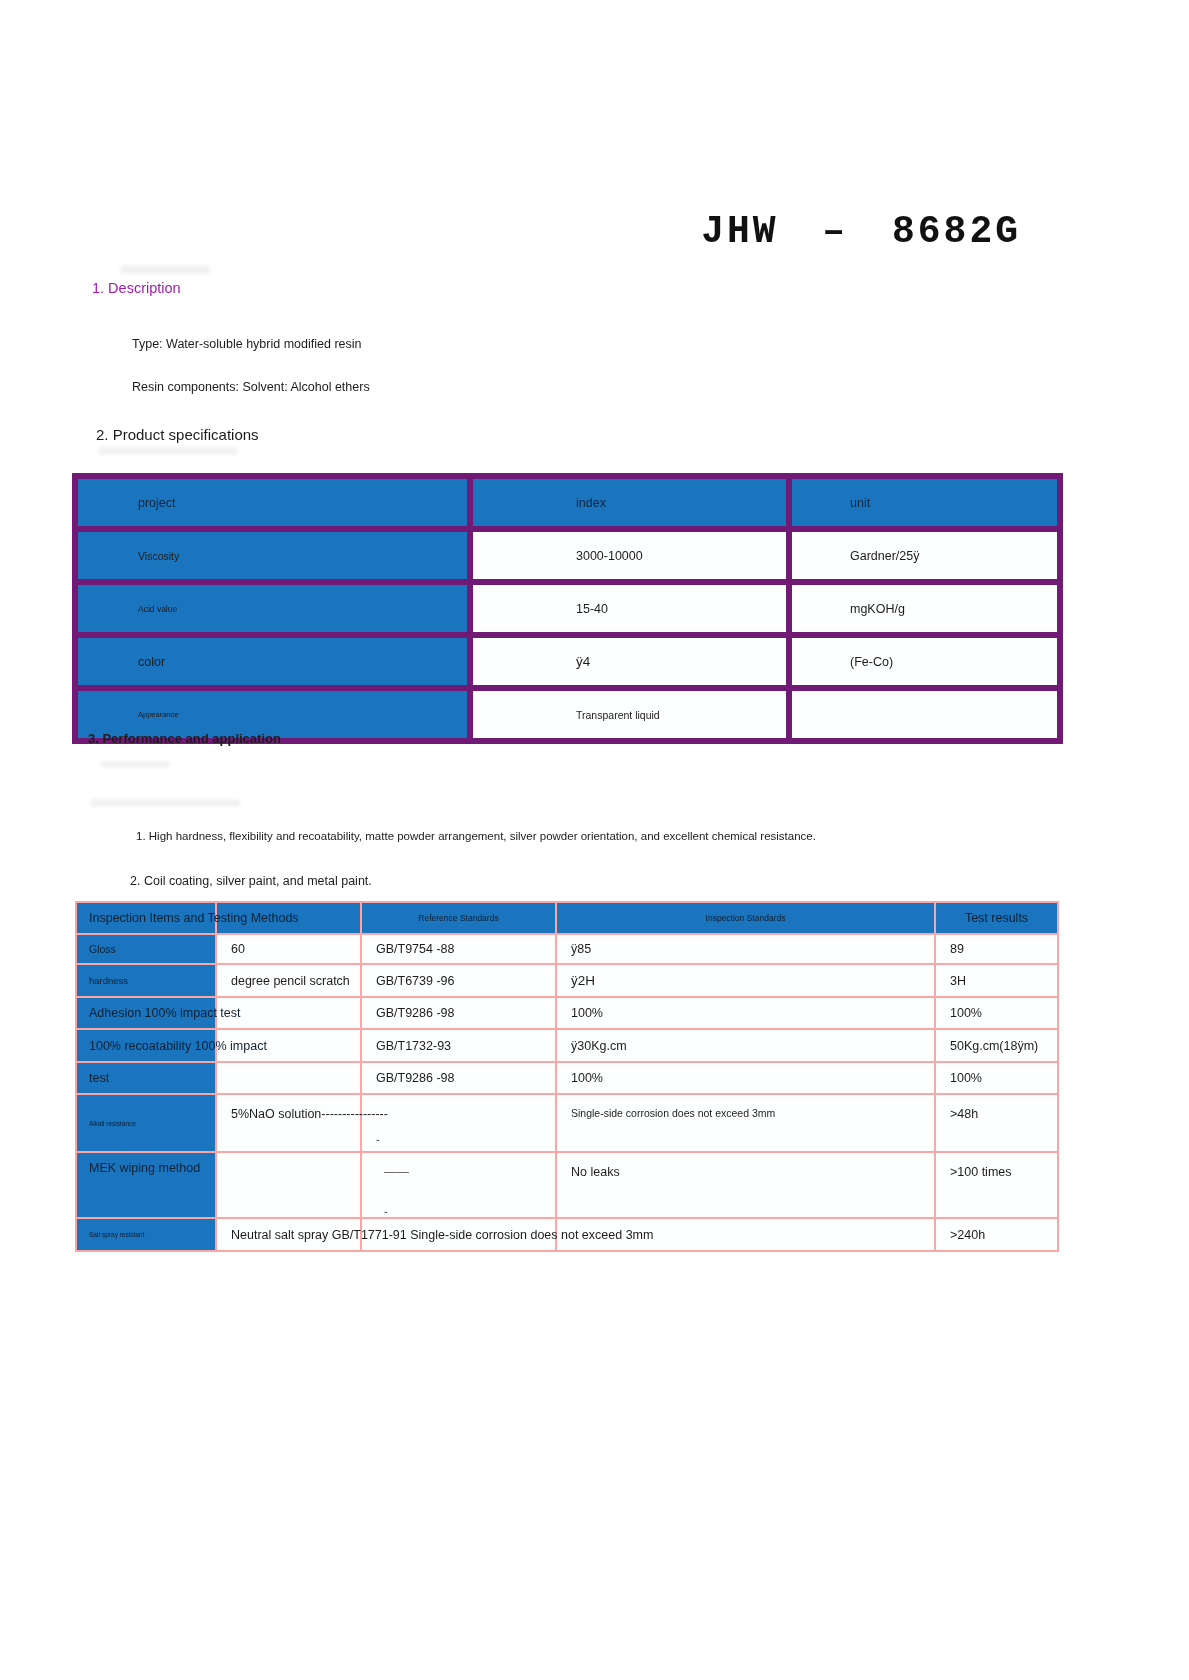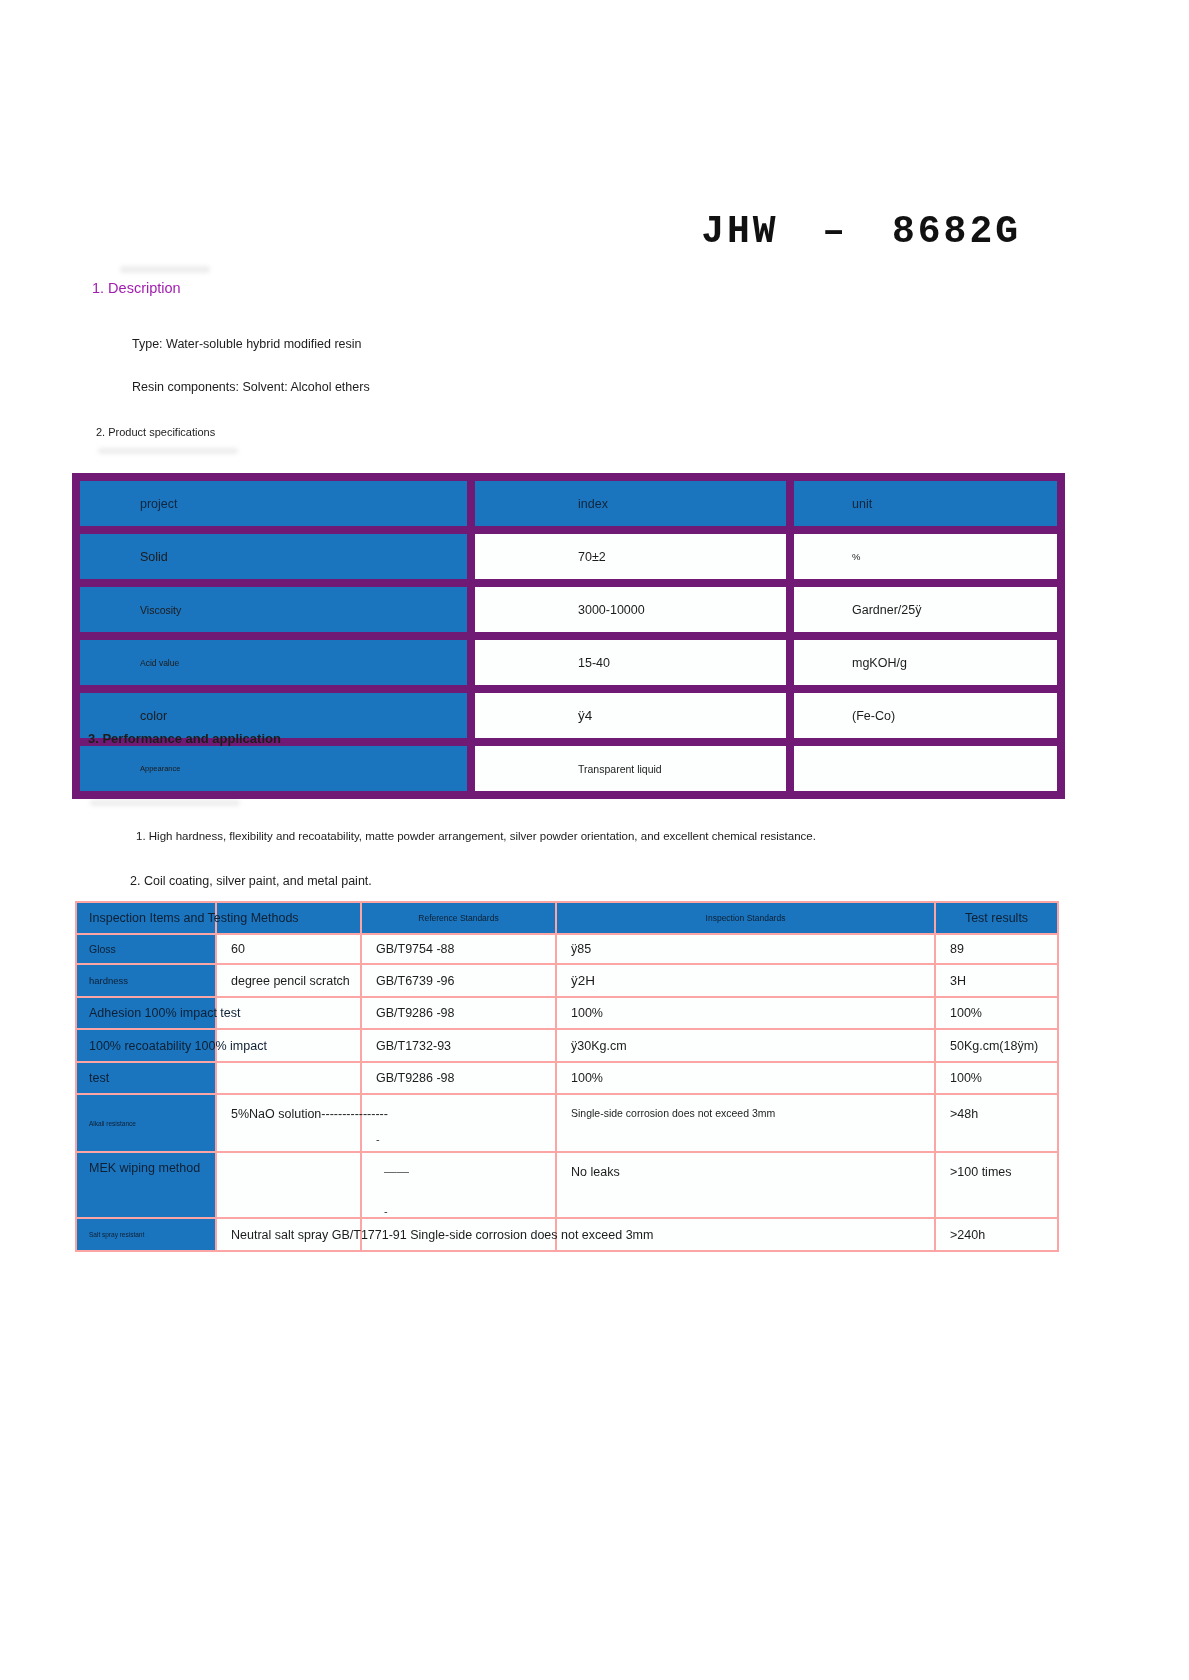--- a/index.html
+++ b/index.html
@@ -15,39 +15,39 @@
     position:absolute; top:202px; right:168px;
     font-family:"Liberation Mono", monospace;
     font-size:38px; font-weight:700; color:#111;
     letter-spacing:3px; word-spacing:18px; white-space:nowrap;
   }
 
   
   .h-desc   { position:absolute; left:92px;  top:272px; font-size:14.5px; color:#a21caf; }
   .p-type   { position:absolute; left:132px; top:329px; font-size:12.5px; }
   .p-resin  { position:absolute; left:132px; top:372px; font-size:12.5px; }
-  .h-spec   { position:absolute; left:96px;  top:418px; font-size:11px; }
+  .h-spec   { position:absolute; left:96px;  top:418px; font-size:15px; }
   .h-perf   { position:absolute; left:88px;  top:723px; font-size:13px;font-weight:bold; }
   .p-perf1  { position:absolute; left:136px; top:822px; font-size:11.5px; }
   .p-perf2  { position:absolute; left:130px; top:866px; font-size:12.5px; }
 
   
   .smudge { position:absolute; background:rgba(80,80,80,.10); filter:blur(2px); border-radius:3px; }
   .sm1 { left:120px; top:258px; width:90px; height:7px; }
   .sm2 { left:98px;  top:440px; width:140px; height:6px; }
   .sm3 { left:90px;  top:792px; width:150px; height:6px; }
   .sm4 { left:100px; top:754px; width:70px;  height:5px; }
 
   
   table { border-collapse:collapse; table-layout:fixed; }
   td { overflow:visible; }
 
   
   .spec-table { position:absolute; left:72px; top:465px; width:985px; }
-  .spec-table td { border:8px solid #701a75; height:53px; vertical-align:middle; }
+  .spec-table td { border:6px solid #701a75; height:53px; vertical-align:middle; }
   .spec-table .c1 { background:#1b74be; padding-left:60px; }
   .spec-table .c2 { background:#fdfefe; padding-left:103px; }
   .spec-table .c3 { background:#fdfefe; padding-left:58px;border-radius:9px; }
   .spec-table .hdr { background:#1b74be; color:#10263d; }
 
   
   .test-table { position:absolute; left:75px; top:893px; width:982px; }
   .test-table td { border:2px solid #fca5a5; vertical-align:middle; padding:0 0 0 14px; }
   .test-table .blue { background:#1b74be; color:#0e2033; padding-left:12px; }
   .test-table .white { background:#fdfefe; }
@@ -90,25 +90,20 @@
         <col style="width:319px">
         <col style="width:271px">
       </colgroup>
     <tbody>
         <tr>
       <td class="c1 hdr fs12">project</td>
       <td class="c2 hdr fs12">index</td>
       <td class="c3 hdr fs12">unit</td>
     </tr>
     <tr>
-      <td class="c1 fs12">Solid</td>
-      <td class="c2 fs12">70±2</td>
-      <td class="c3 fs9">%</td>
-    </tr>
-    <tr>
       <td class="c1 fs10">Viscosity</td>
       <td class="c2 fs12">3000-10000</td>
       <td class="c3 fs12">Gardner/25ÿ</td>
     </tr>
     <tr>
       <td class="c1 fs8">Acid value</td>
       <td class="c2 fs12">15-40</td>
       <td class="c3 fs12">mgKOH/g</td>
     </tr>
     <tr>

